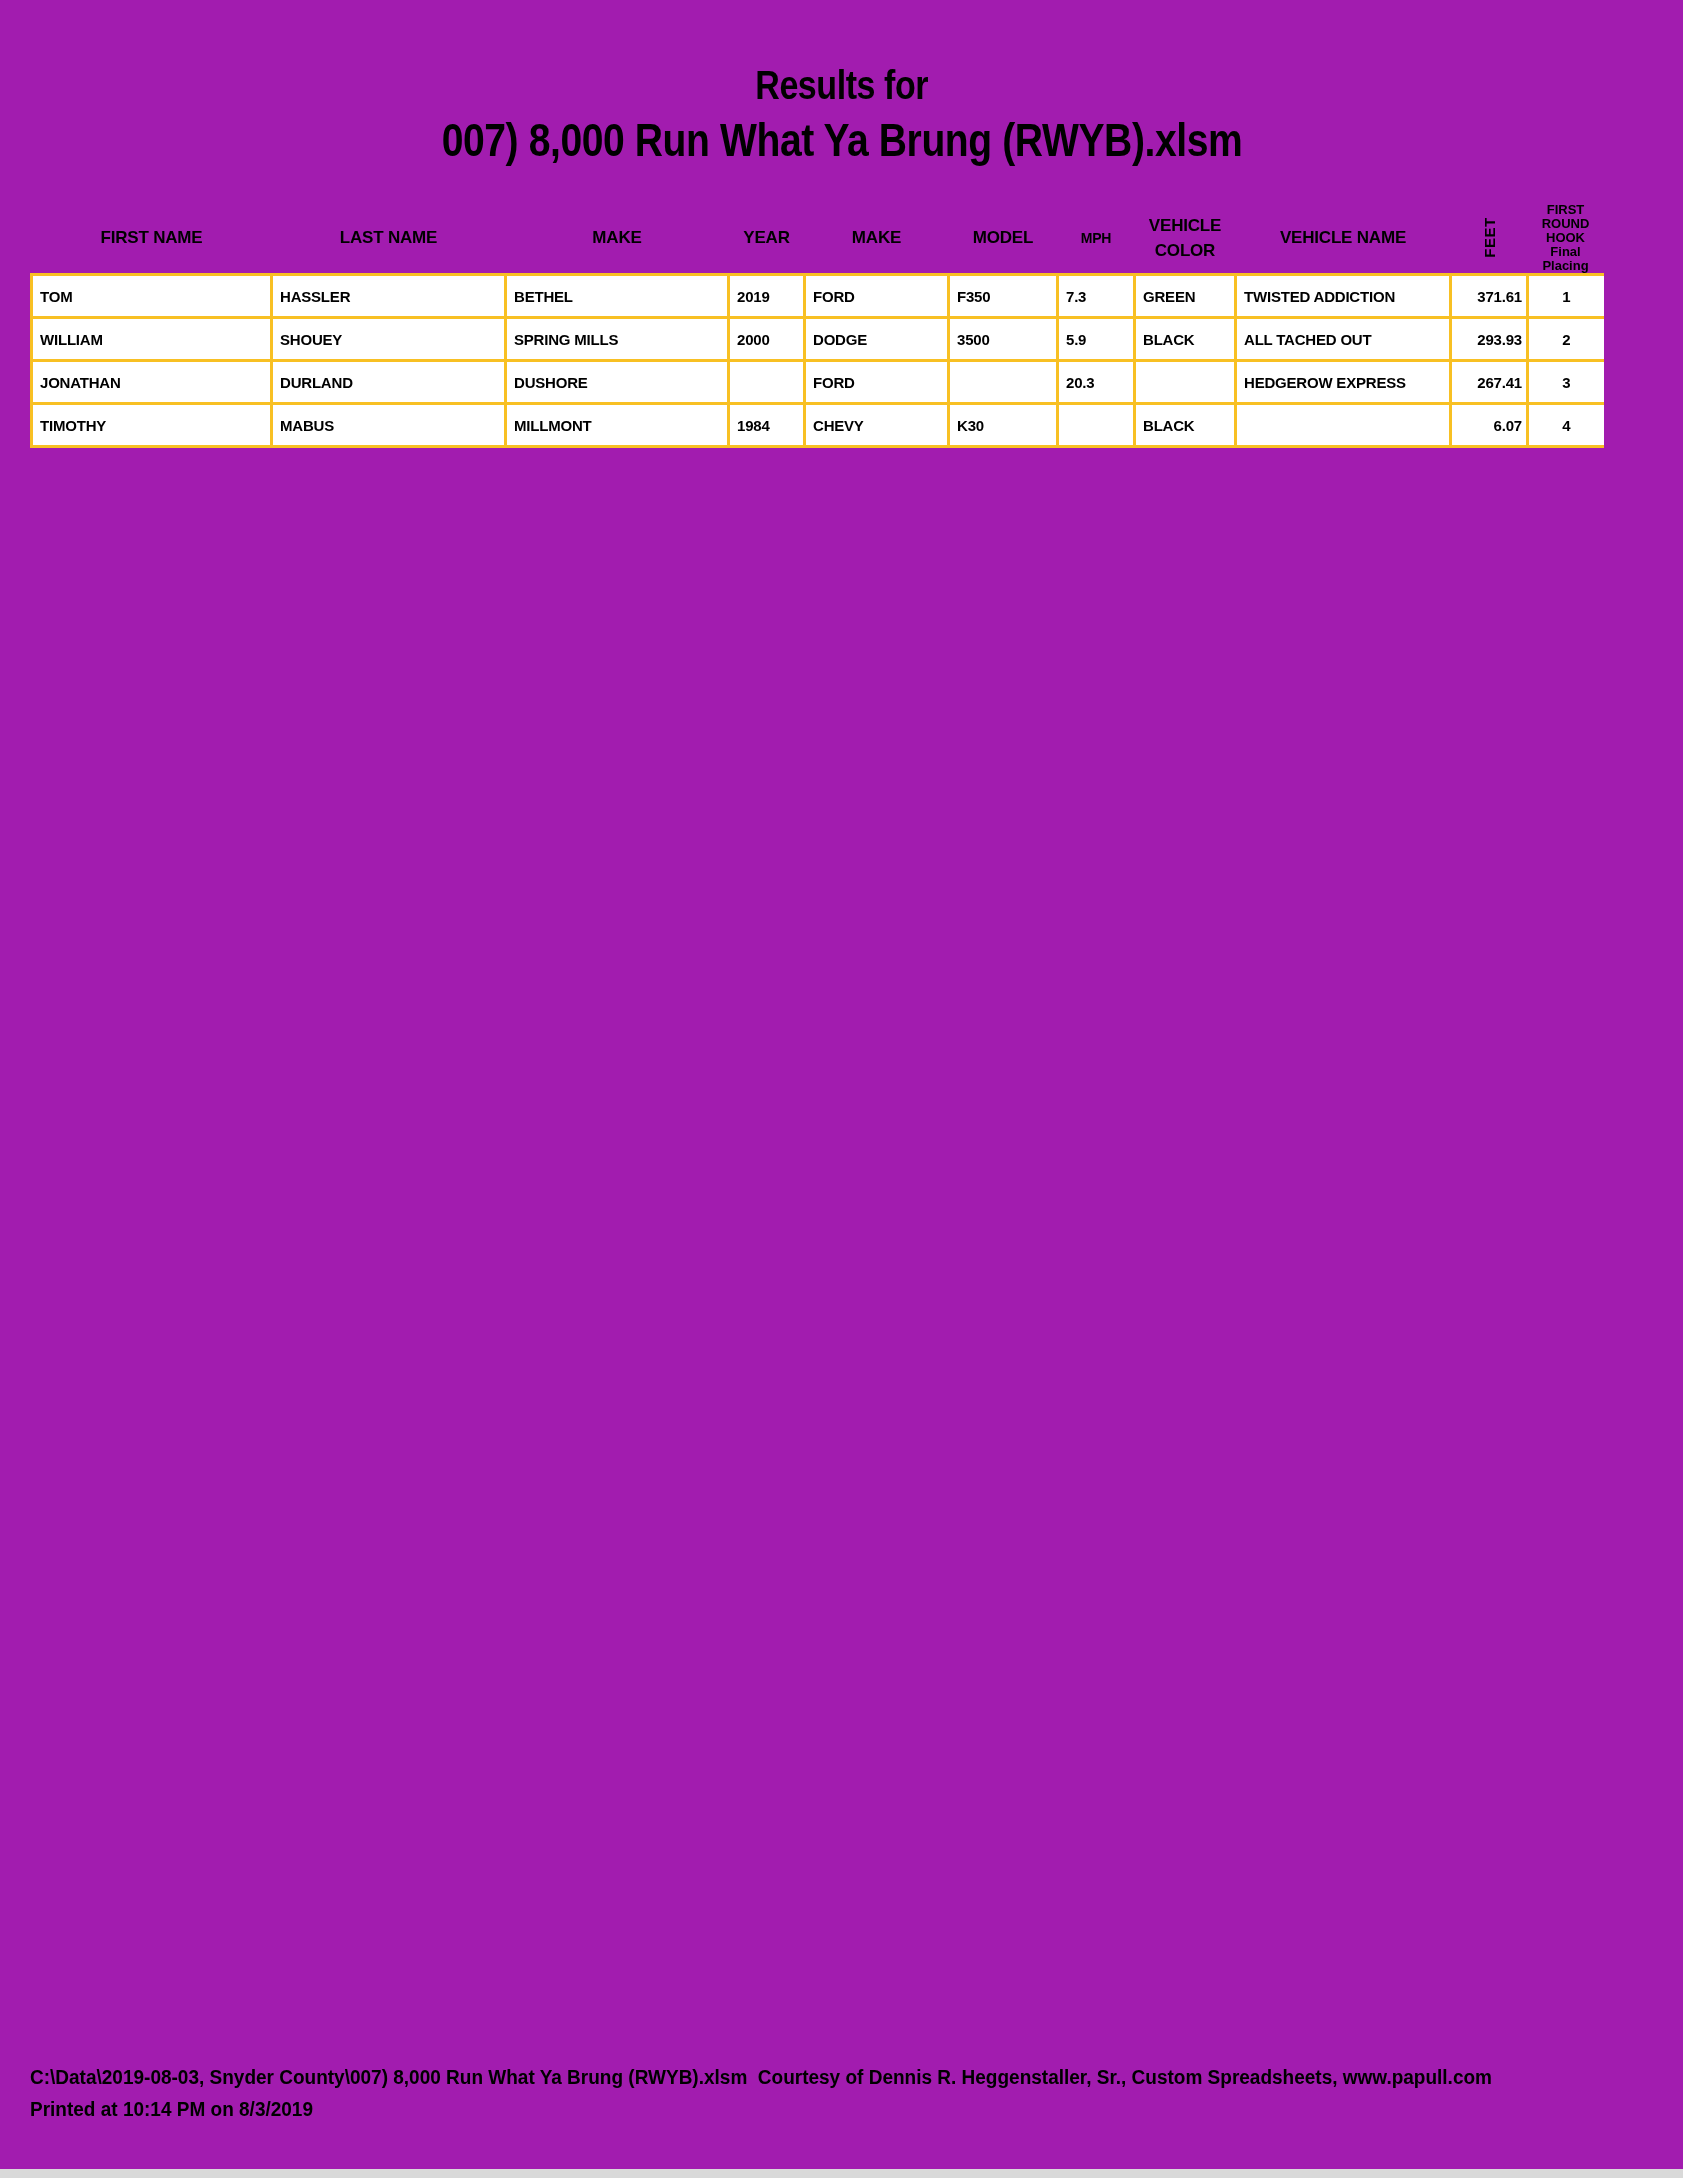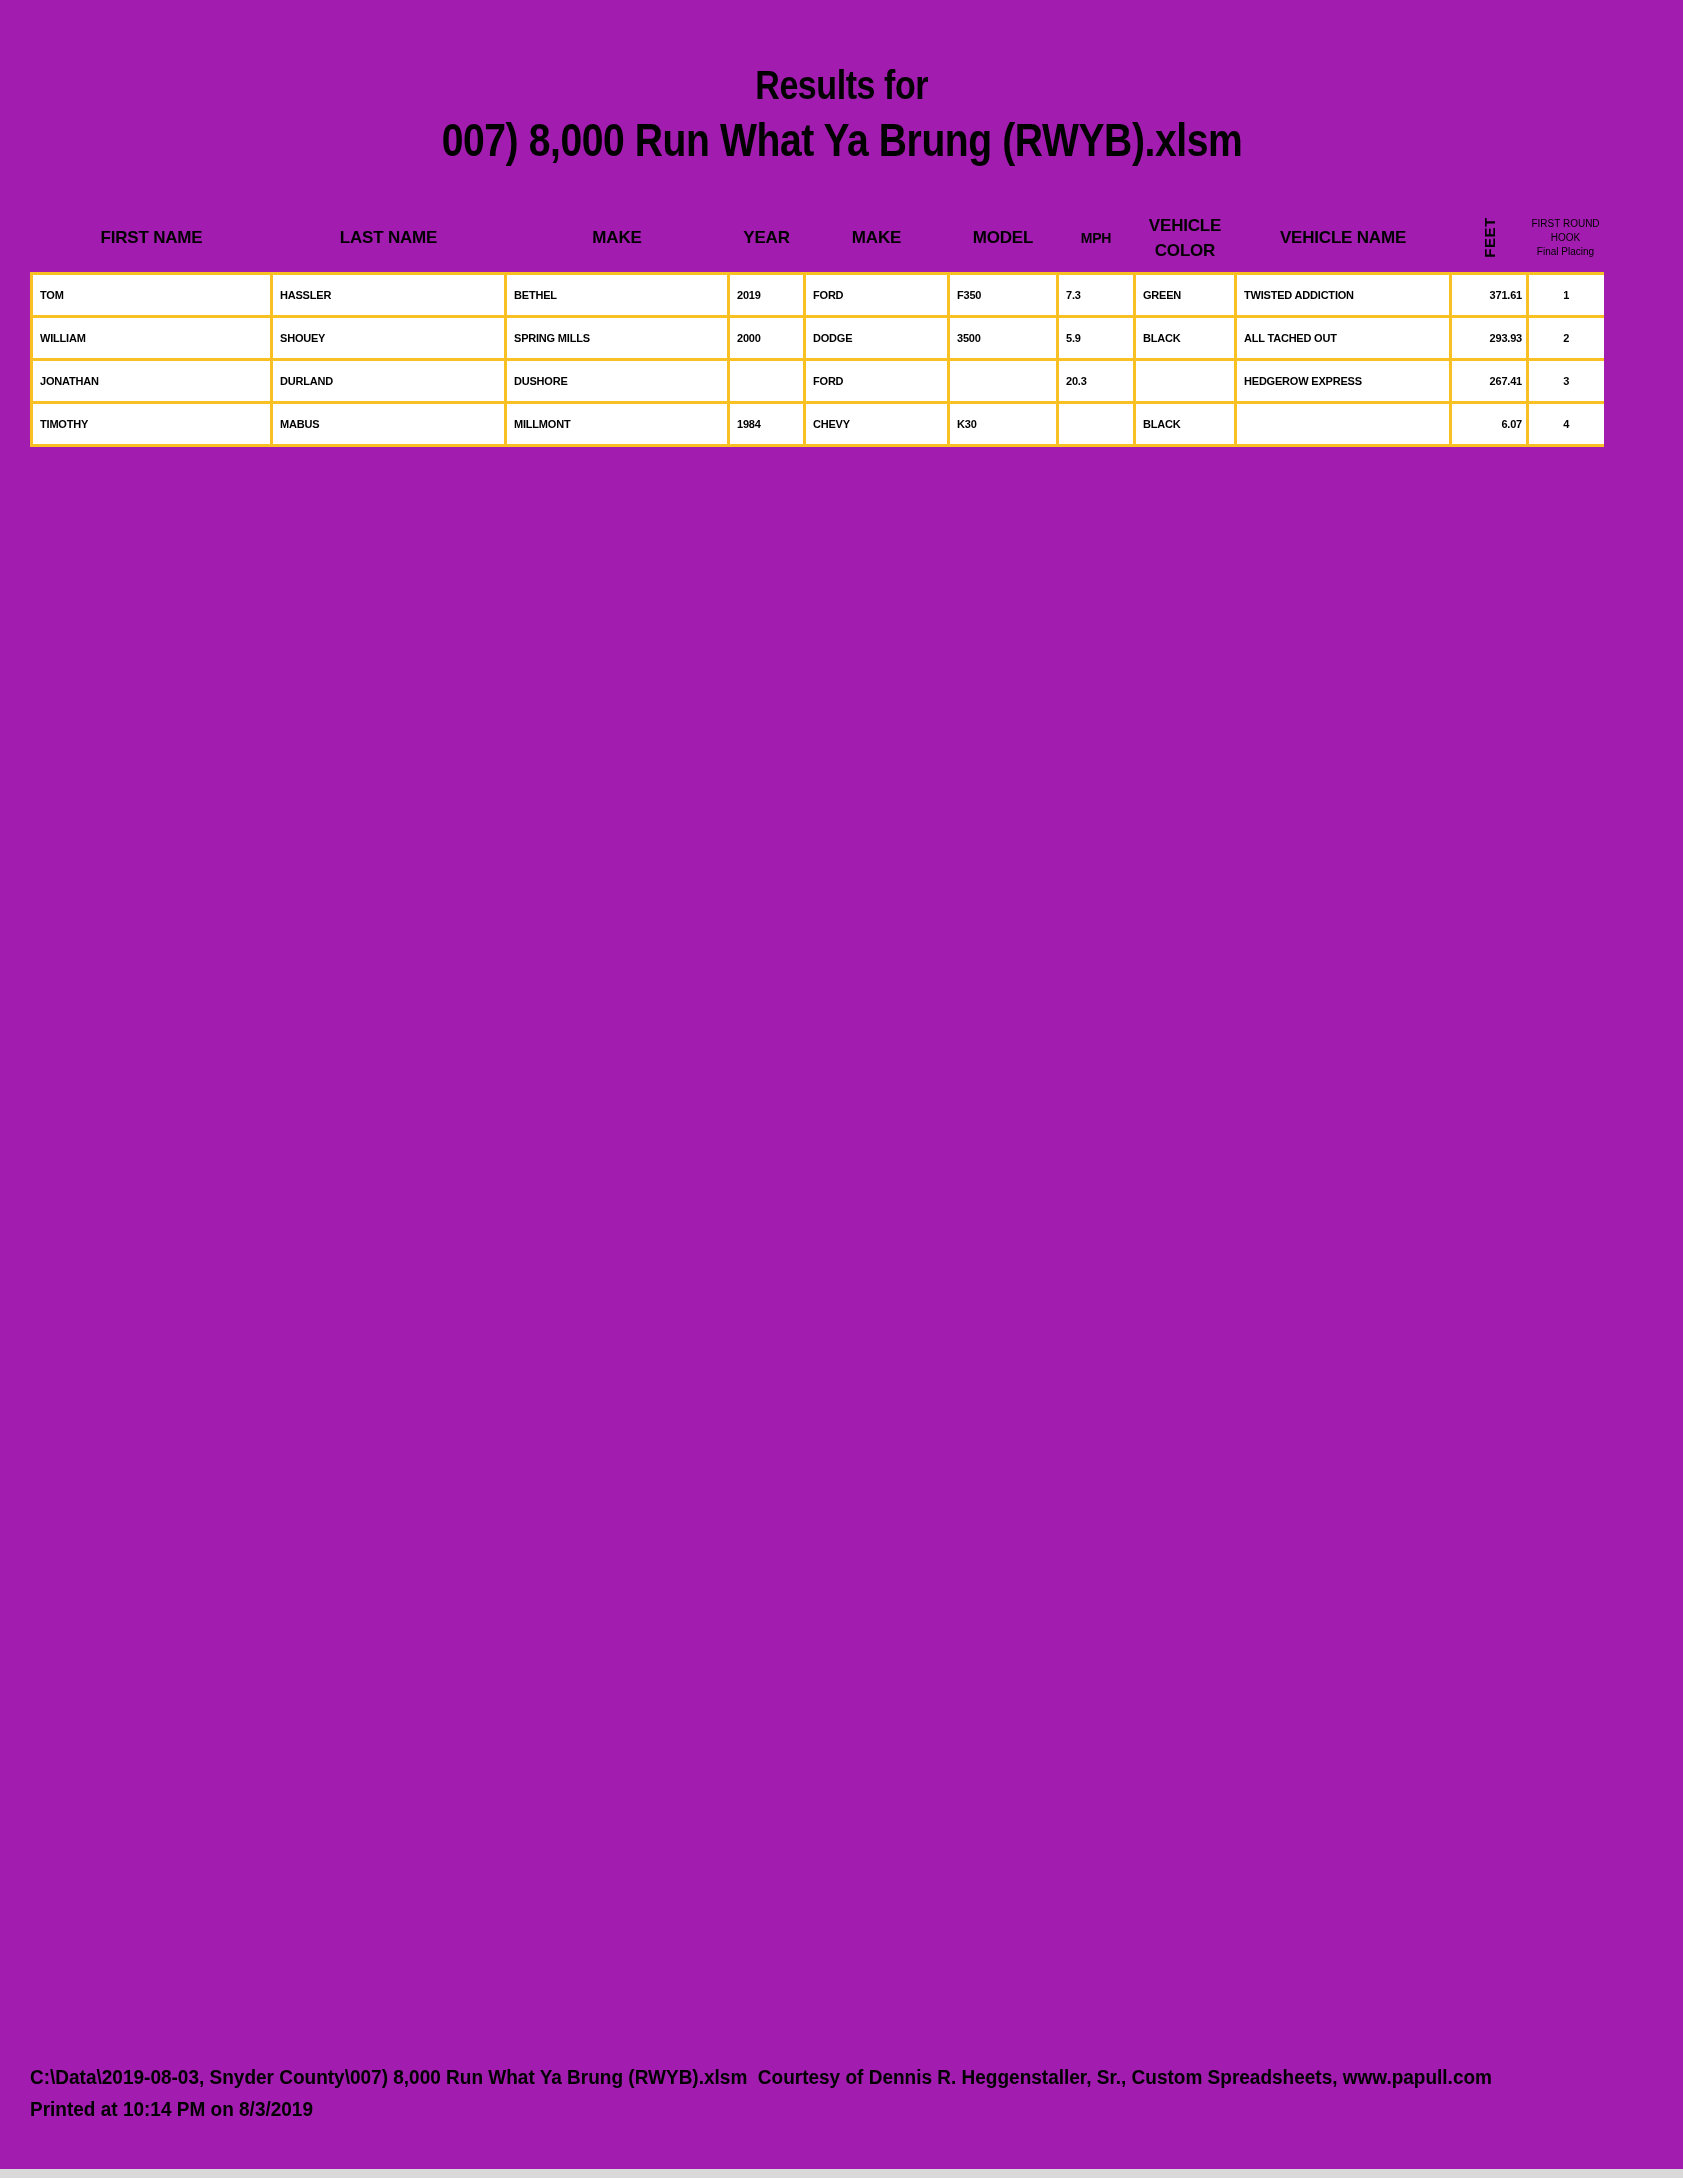--- a/index.html
+++ b/index.html
@@ -22,27 +22,27 @@
     width:1571px;
   }
   thead th {
     height:69px; vertical-align:middle; text-align:center;
     font-size:17px; font-weight:bold; letter-spacing:-0.2px;
     padding:0; border:0;
   }
   thead th.small-head { font-size:14px; }
   .vc-wrap { width:81px; margin:0 auto; line-height:25px; }
   .feet-rot { display:inline-block; transform:rotate(-90deg); font-size:15px; letter-spacing:0.5px; white-space:nowrap; }
-  .hook-head div { font-size:10px; line-height:14px; font-weight:normal; letter-spacing:0; }
+  .hook-head div { font-size:13px; line-height:14px; font-weight:bold; letter-spacing:0; }
 
   tbody td {
     border:3px solid #F8C023;
     height:43px; box-sizing:border-box;
     vertical-align:middle;
-    font-size:11px; font-weight:bold; letter-spacing:-0.2px;
+    font-size:15px; font-weight:bold; letter-spacing:-0.2px;
     padding:0 4px 0 7px;
     white-space:nowrap; overflow:hidden;
     background:#ffffff;
   }
   tbody td.feet-cell { text-align:right; }
   tbody td.place-cell { border-right:none; text-align:center; padding:0; }
 
   .footer { position:absolute; left:30px; top:2061px; font-weight:bold; font-size:20px; }
   .footer-line { white-space:pre; transform:scaleX(0.95); transform-origin:left center; line-height:32px; }
 

